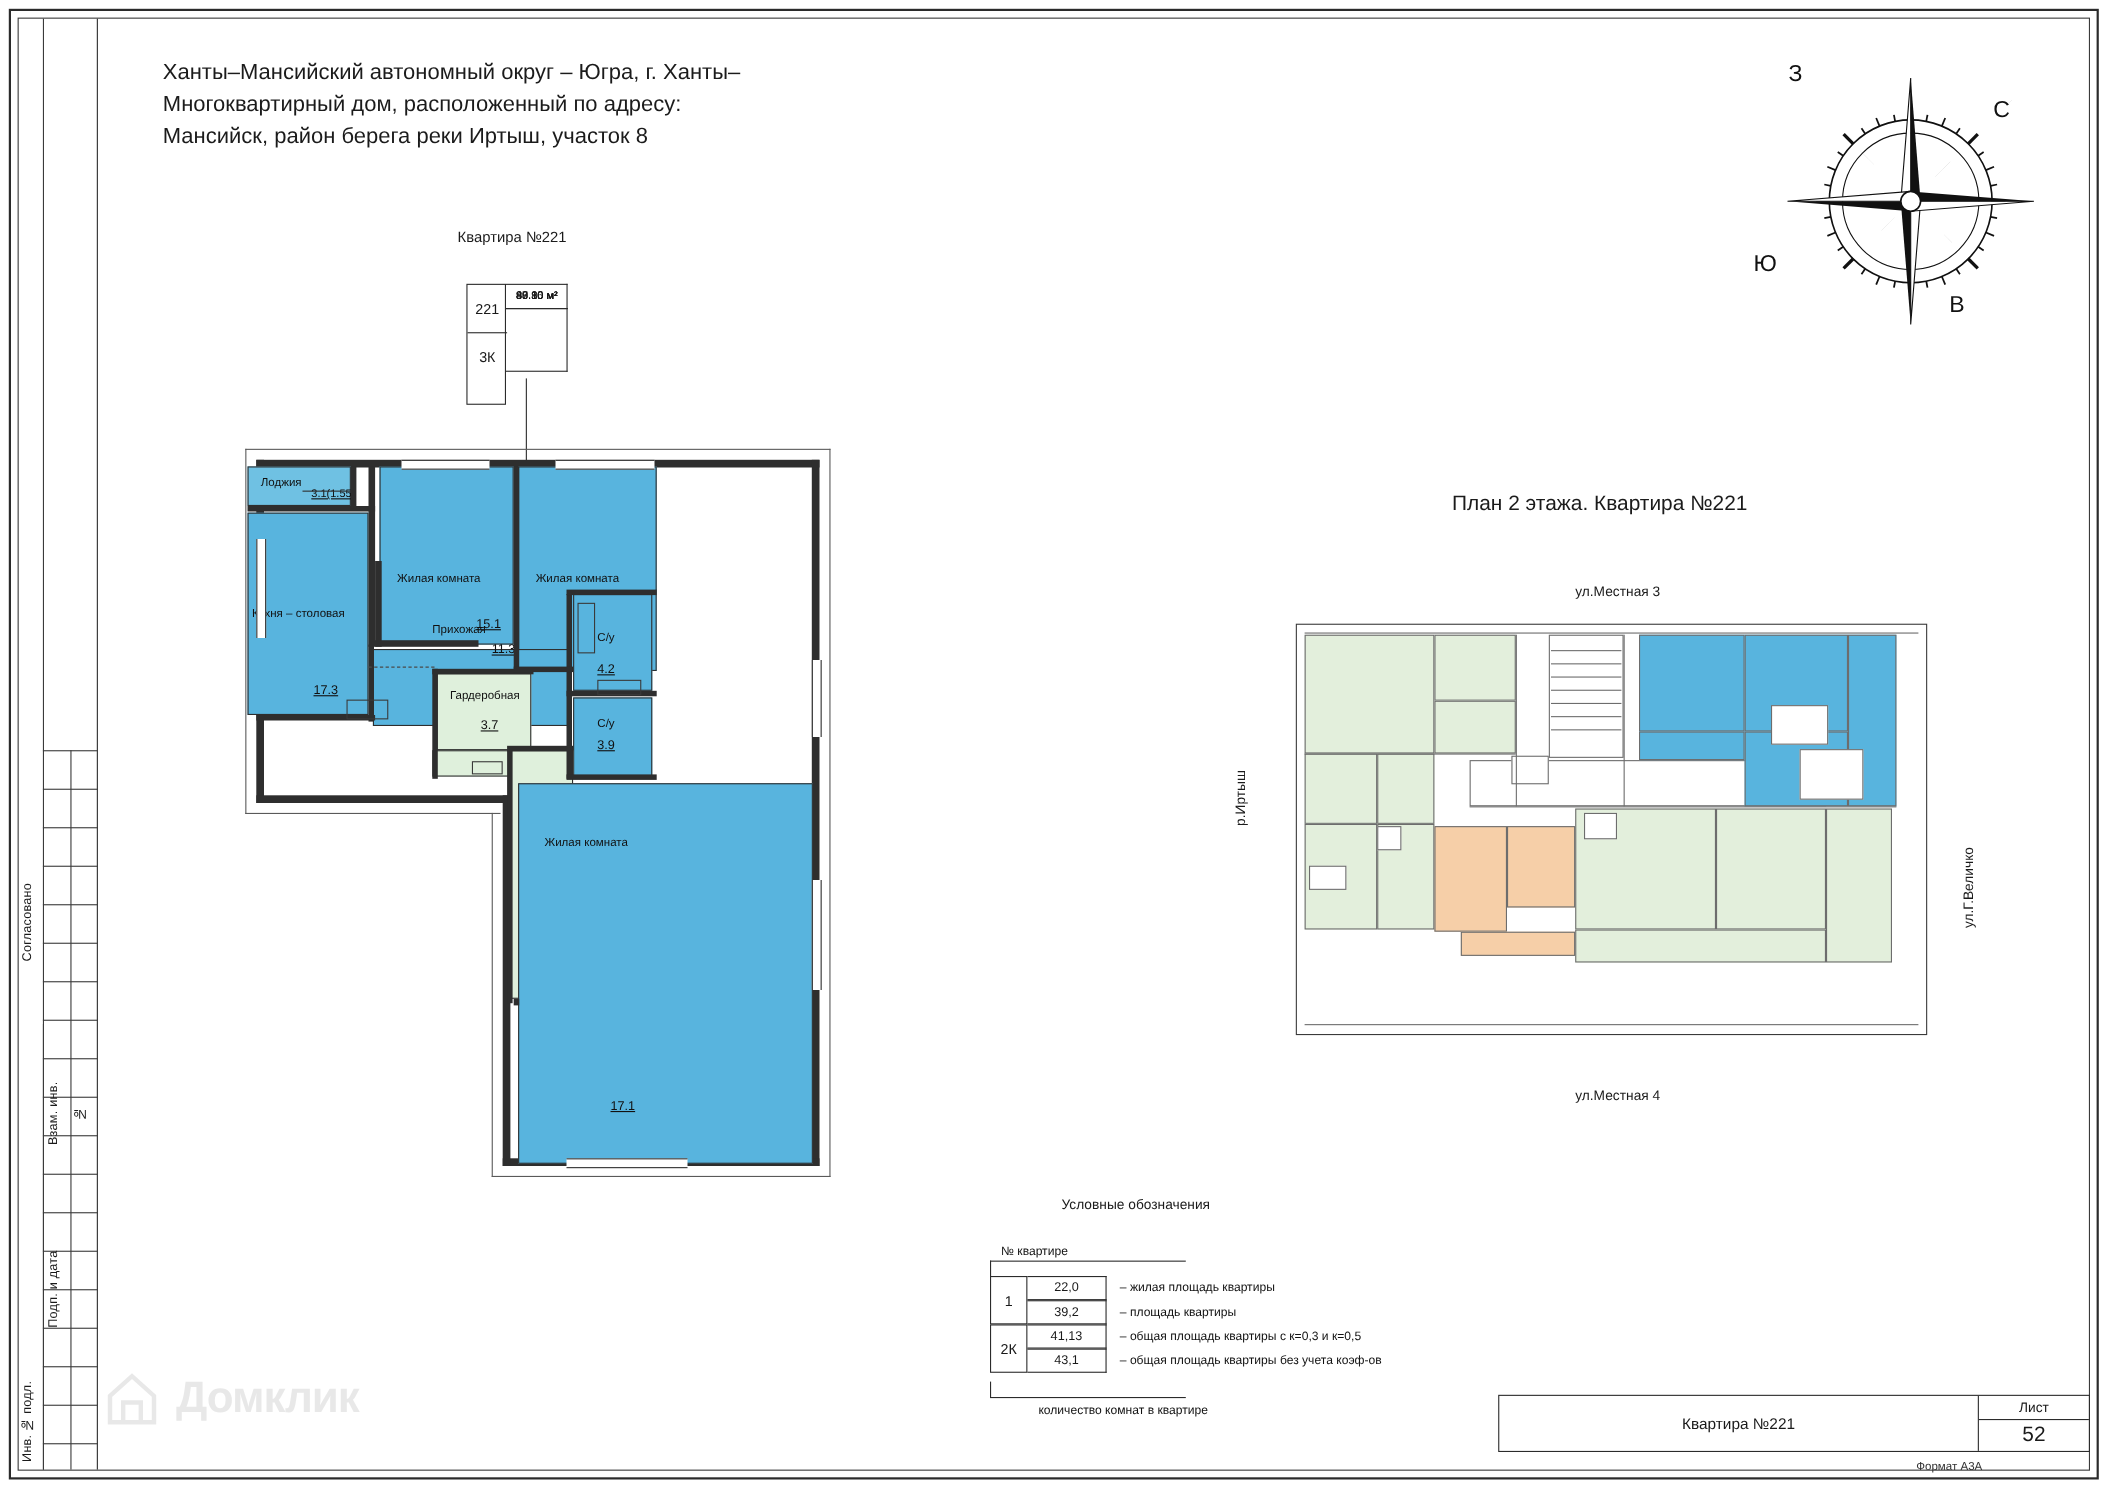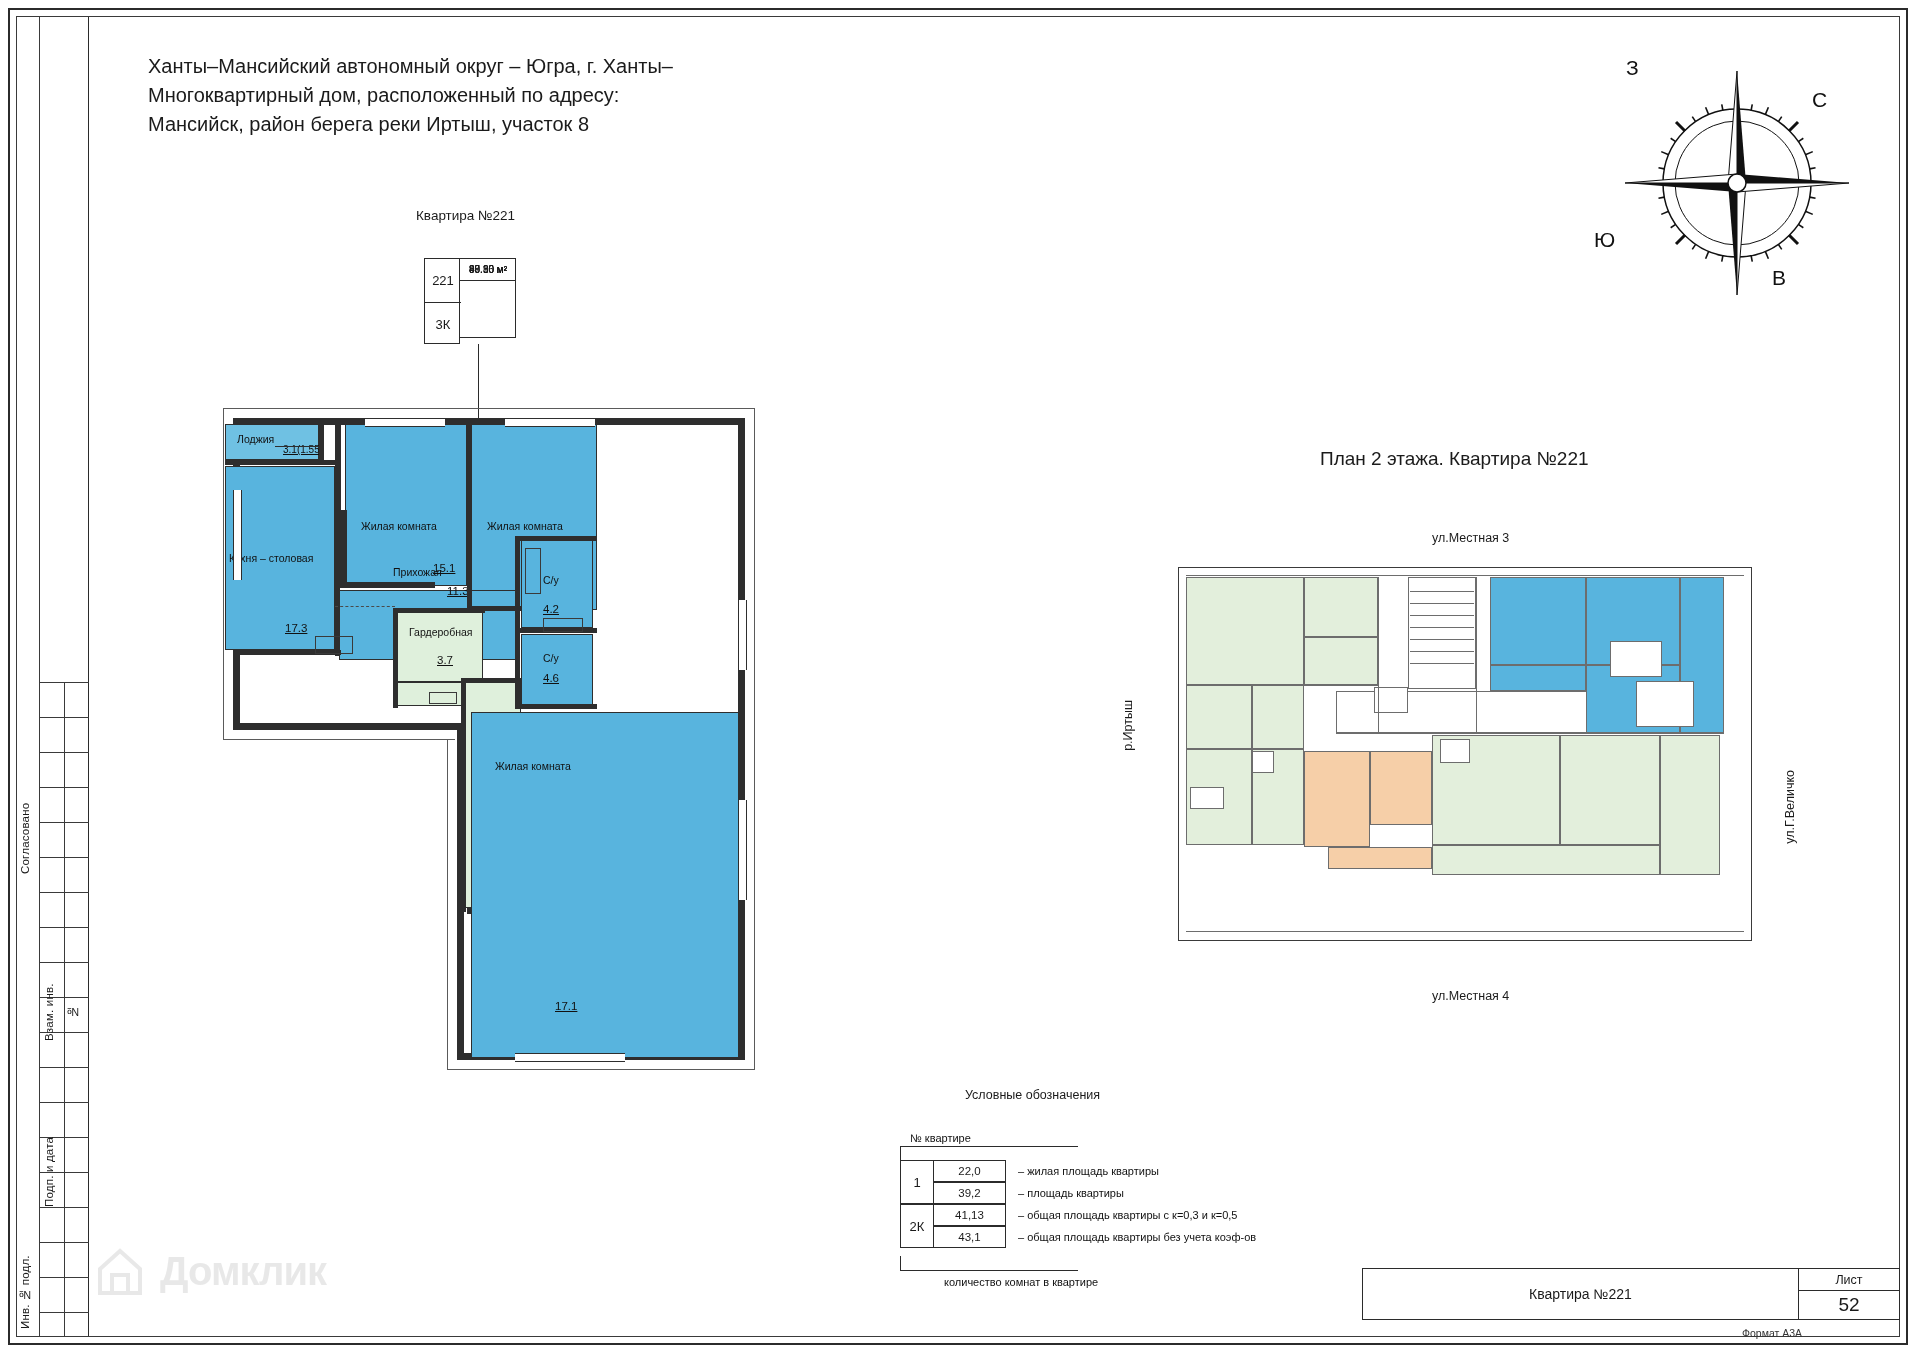--- a/index.html
+++ b/index.html
@@ -16,21 +16,21 @@
   #stamp-grid div{position:absolute;background:#3a3a3a;}
 
   
   #title-block{position:absolute;left:148px;top:52px;width:720px;}
   #title-block div{font-family:"Liberation Sans",sans-serif;font-size:20px;line-height:29px;color:#1b1b1b;white-space:nowrap;}
 
   #flat-caption{position:absolute;left:416px;top:208px;font-size:13.5px;color:#1b1b1b;}
 
   
   #area-table{position:absolute;left:424px;top:258px;width:92px;height:86px;}
-  #area-table .lt{position:absolute;left:0;top:0;width:36px;height:86px;border:1px solid #2b2b2b;box-sizing:border-box;}
+  #area-table .lt{position:absolute;left:0;top:0;width:36px;height:110px;border:1px solid #2b2b2b;box-sizing:border-box;}
   #area-table .lt .r{position:absolute;left:0;width:36px;height:43px;display:flex;align-items:center;justify-content:center;font-size:13px;}
   #area-table .lt .r.b{top:43px;border-top:1px solid #2b2b2b;box-sizing:border-box;}
   #area-table .rt{position:absolute;left:36px;top:0;width:56px;height:80px;border:1px solid #2b2b2b;border-left:none;box-sizing:border-box;}
   #area-table .rt .r{position:absolute;left:0;width:56px;height:21.5px;display:flex;align-items:center;justify-content:center;font-size:10px;border-bottom:1px solid #2b2b2b;box-sizing:border-box;}
   #area-table .rt .r:last-child{border-bottom:none;}
   .leader{position:absolute;background:#2b2b2b;}
 
   
   #plan-wrap{position:absolute;left:215px;top:400px;width:560px;height:760px;}
   .wall{position:absolute;background:#2e2e2e;}
@@ -181,21 +181,21 @@
   <div class="room wardrobe" style="left:182px;top:212px;width:86px;height:70px;"></div>
   <span class="rlabel" style="left:194px;top:226px;">Гардеробная</span>
   <span class="rarea" style="left:222px;top:254px;">3.7</span>
 
   <div class="room" style="left:306px;top:140px;width:72px;height:88px;"></div>
   <span class="rlabel" style="left:328px;top:174px;">С/у</span>
   <span class="rarea" style="left:328px;top:203px;">4.2</span>
 
   <div class="room" style="left:306px;top:234px;width:72px;height:72px;"></div>
   <span class="rlabel" style="left:328px;top:252px;">С/у</span>
-  <span class="rarea" style="left:328px;top:272px;">4.6</span>
+  <span class="rarea" style="left:328px;top:272px;">3.9</span>
 
   <div class="room green" style="left:178px;top:282px;width:74px;height:24px;"></div>
   <div class="room green" style="left:248px;top:282px;width:58px;height:226px;"></div>
 
   <div class="room" style="left:256px;top:312px;width:268px;height:346px;"></div>
   <span class="rlabel" style="left:280px;top:360px;">Жилая комната</span>
   <span class="rarea" style="left:340px;top:600px;">17.1</span>
 
   <div class="wall" style="left:120px;top:24px;width:6px;height:164px;"></div>
   <div class="wall" style="left:126px;top:110px;width:6px;height:78px;"></div>

